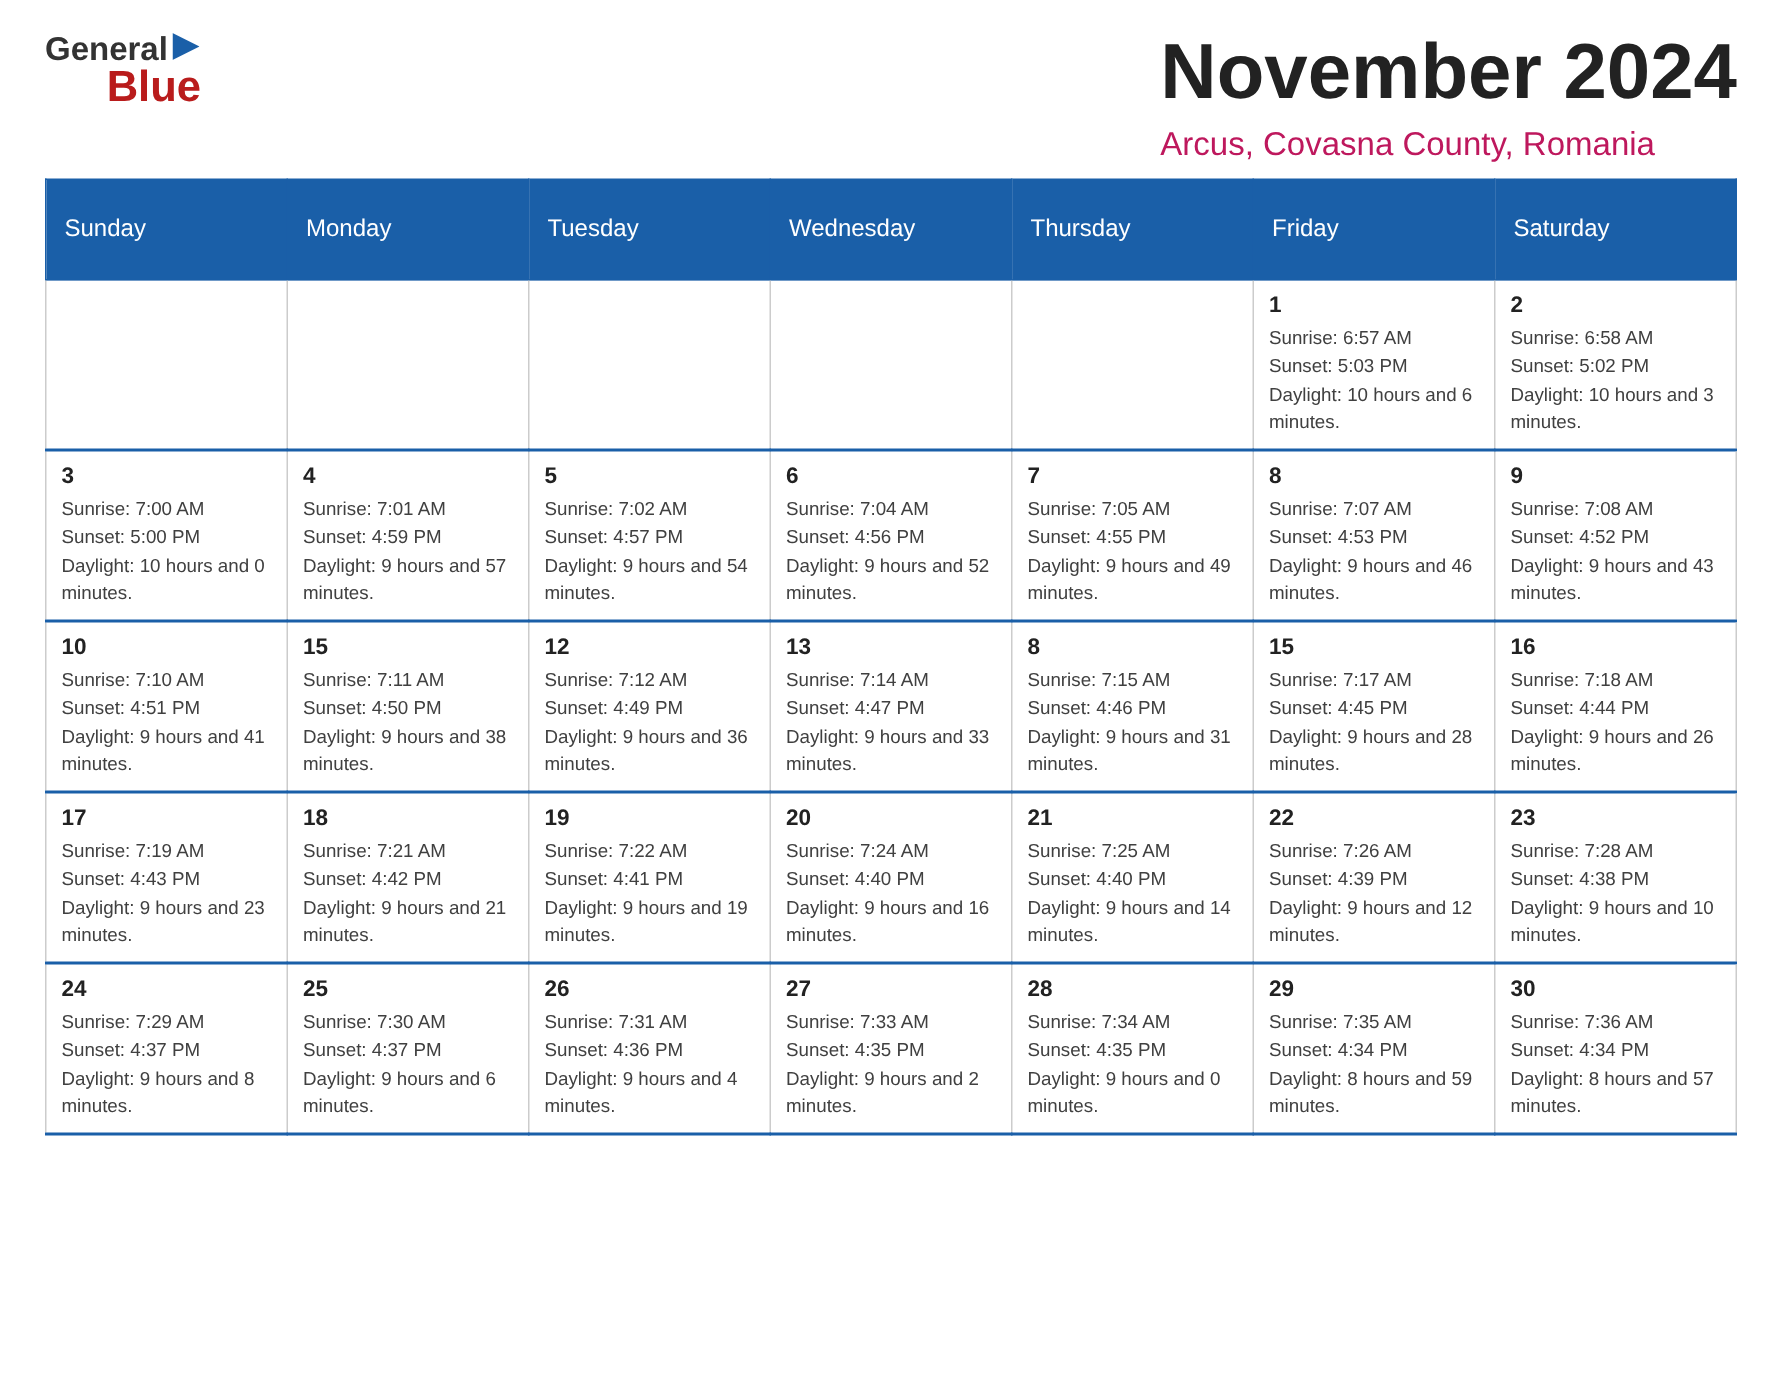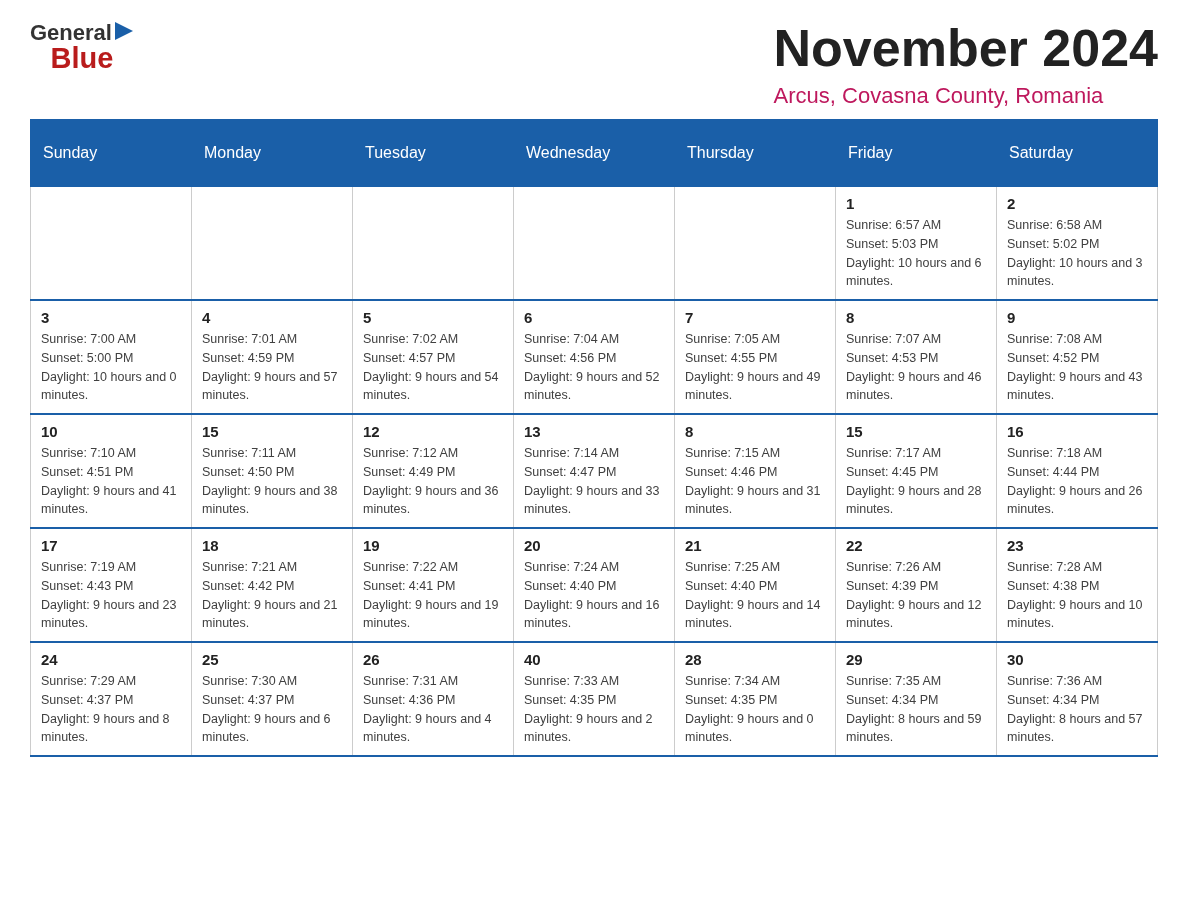--- a/index.html
+++ b/index.html
@@ -13,21 +13,21 @@
     }
     .header-section {
       display: flex;
       justify-content: space-between;
       align-items: flex-start;
       margin-bottom: 10px;
     }
     .logo-area {
       display: flex;
       flex-direction: column;
-      align-items: center;
+      align-items: flex-end;
     }
     .logo-text {
       display: flex;
       align-items: center;
       font-size: 22px;
       font-weight: bold;
       color: #333;
     }
     .logo-general { color: #333; }
     .title-area {
@@ -241,21 +241,21 @@
         </td>
         <td>
           <span class="day-number">25</span>
           <div class="day-info">Sunrise: 7:30 AM<br>Sunset: 4:37 PM<br>Daylight: 9 hours and 6 minutes.</div>
         </td>
         <td>
           <span class="day-number">26</span>
           <div class="day-info">Sunrise: 7:31 AM<br>Sunset: 4:36 PM<br>Daylight: 9 hours and 4 minutes.</div>
         </td>
         <td>
-          <span class="day-number">40</span>
+          <span class="day-number">27</span>
           <div class="day-info">Sunrise: 7:33 AM<br>Sunset: 4:35 PM<br>Daylight: 9 hours and 2 minutes.</div>
         </td>
         <td>
           <span class="day-number">28</span>
           <div class="day-info">Sunrise: 7:34 AM<br>Sunset: 4:35 PM<br>Daylight: 9 hours and 0 minutes.</div>
         </td>
         <td>
           <span class="day-number">29</span>
           <div class="day-info">Sunrise: 7:35 AM<br>Sunset: 4:34 PM<br>Daylight: 8 hours and 59 minutes.</div>
         </td>

